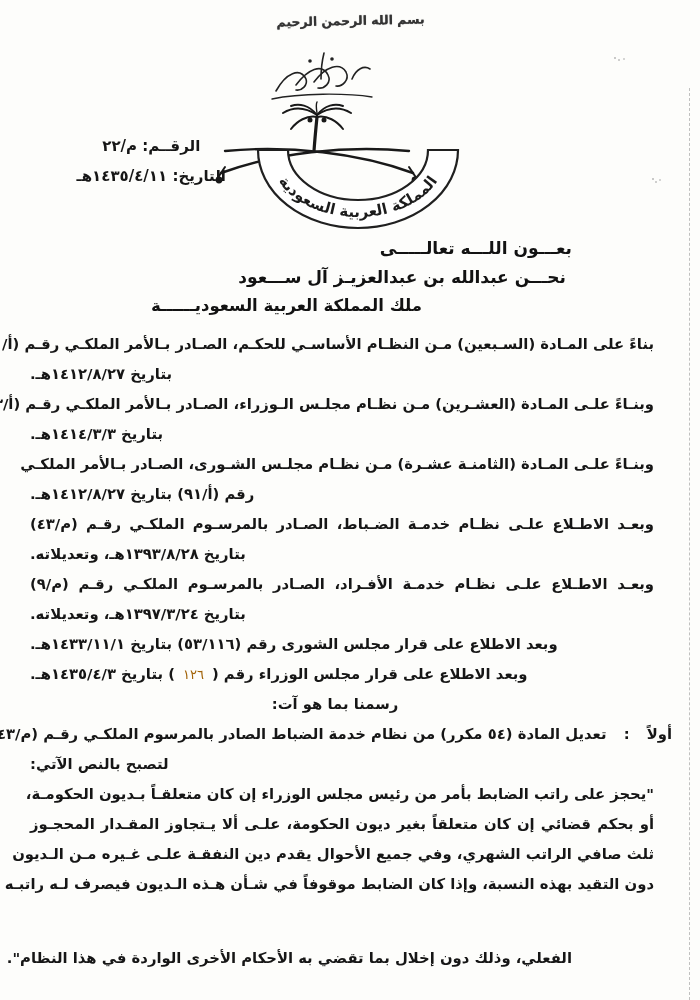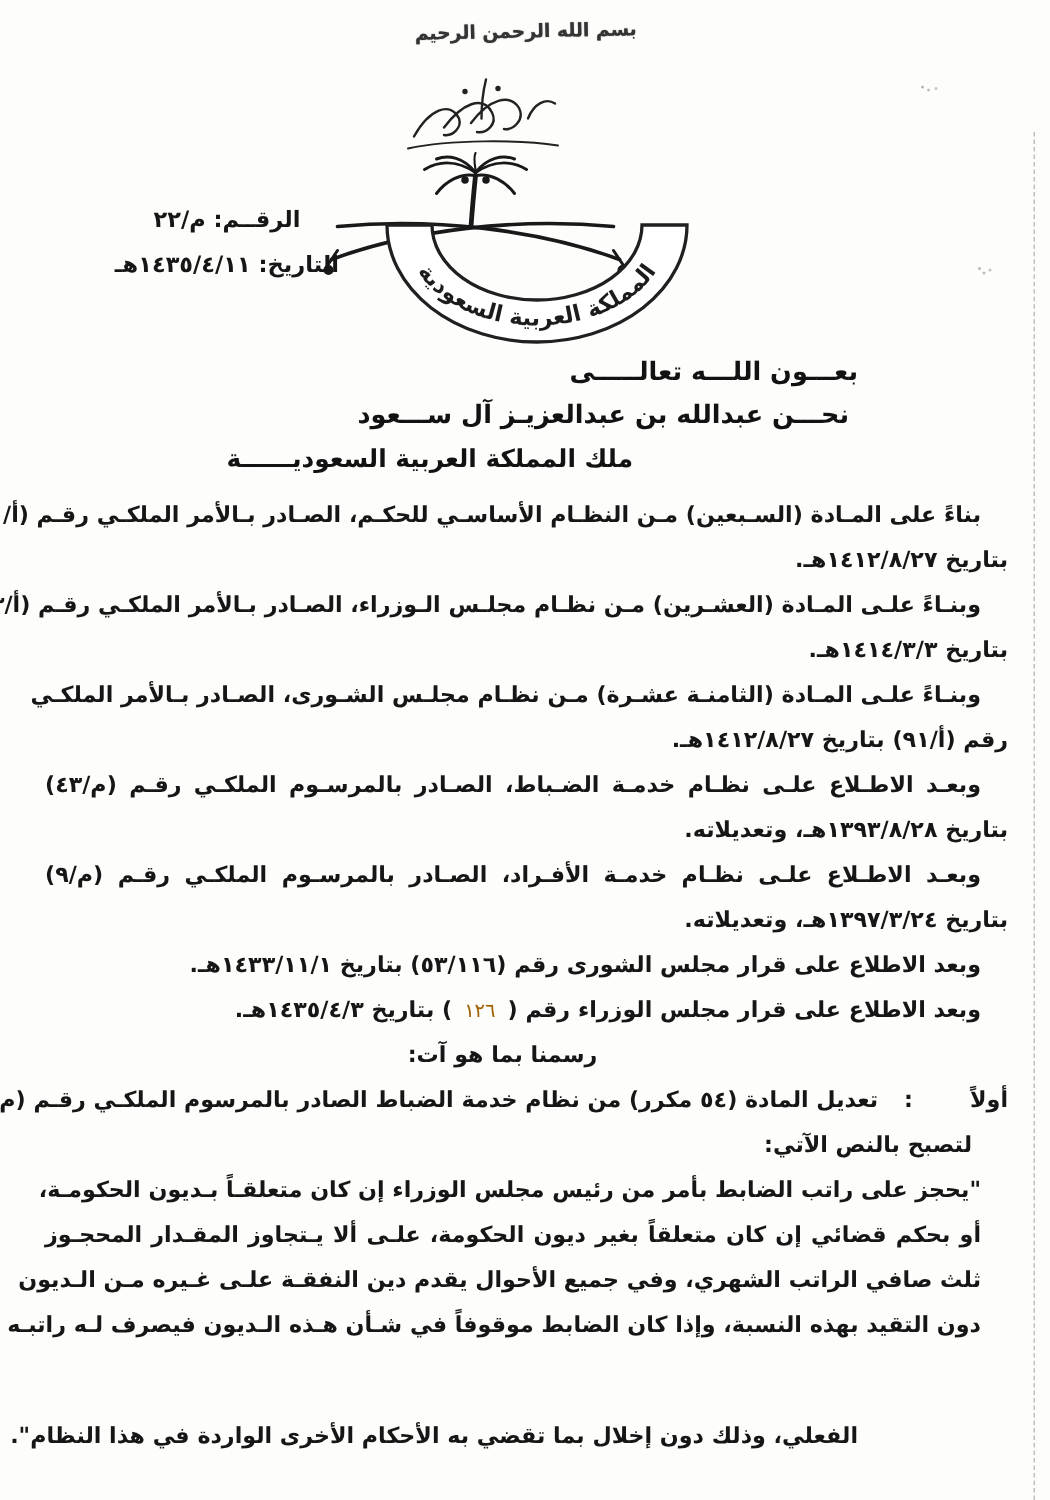--- a/index.html
+++ b/index.html
@@ -34,27 +34,27 @@
   .h1{top:238px;right:128px;font-size:17px;}
   .h2{top:267px;right:134px;font-size:17px;}
   .h3{top:296px;right:278px;font-size:16.5px;}
   
   .body{
     position:absolute;top:329px;right:28px;left:30px;
     font-size:14.8px;
   }
   .bl{height:30px;line-height:30px;white-space:nowrap;}
   .j{text-align:justify;text-align-last:justify;}
-  .r{text-align:right;}
+  .r{text-align:left;}
   .fi{padding-right:18px;}        
   .qi{padding-right:18px;}        
   .ac{padding-right:24px;}        
   .q-last{padding-right:100px;text-align:right;margin-top:44px;}
   .center-line{text-align:center;position:relative;left:-16px;}
-  .marker{margin-left:33px;}
+  .marker{margin-left:12px;}
   .sep{margin-left:12px;}
   .ins-num{
     font-weight:400;font-size:13px;color:#a16207;
     letter-spacing:4px;padding:0 8px;
   }
   
   .scan-edge{
     position:absolute;top:88px;bottom:0;right:10px;width:0;
     border-right:1px dashed #8f8f8f;opacity:.55;
   }

